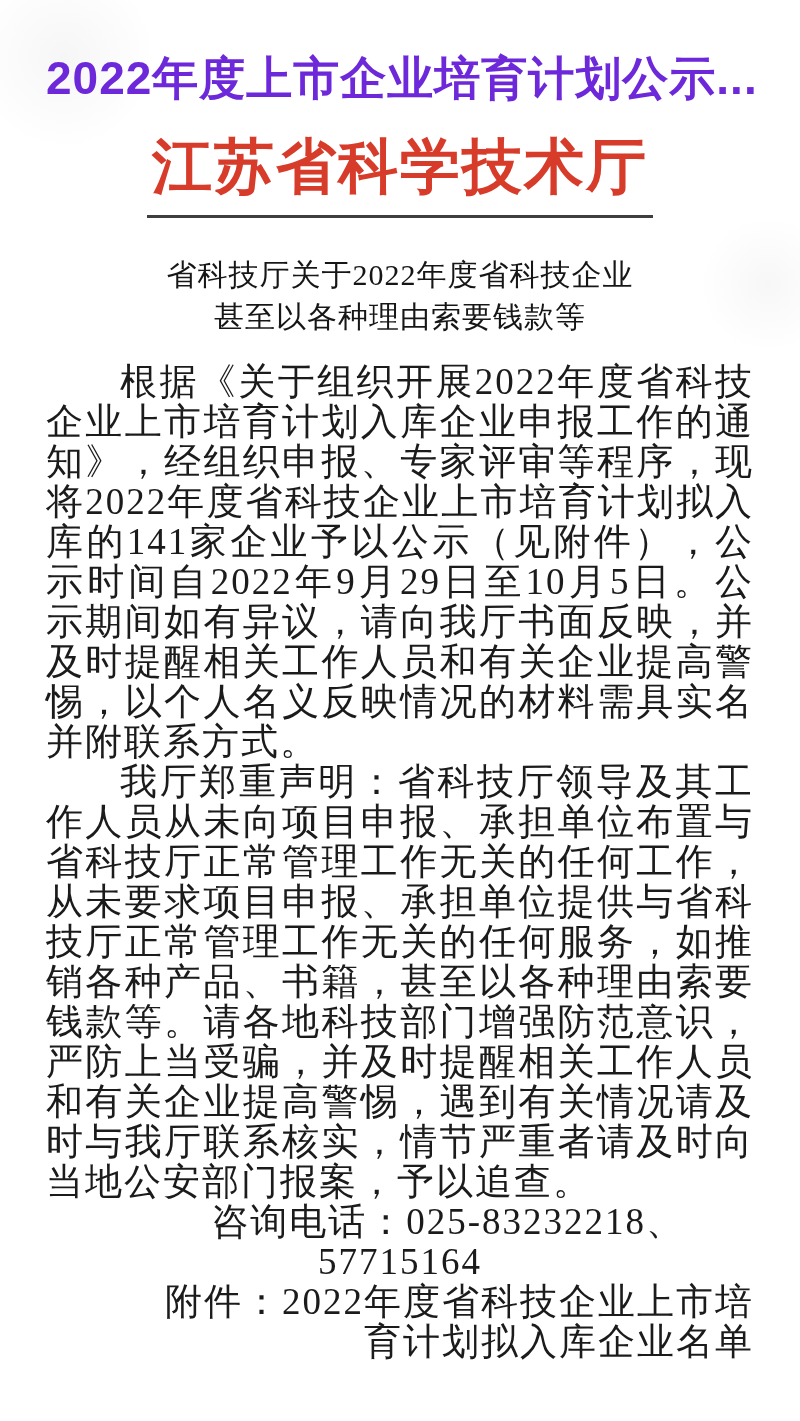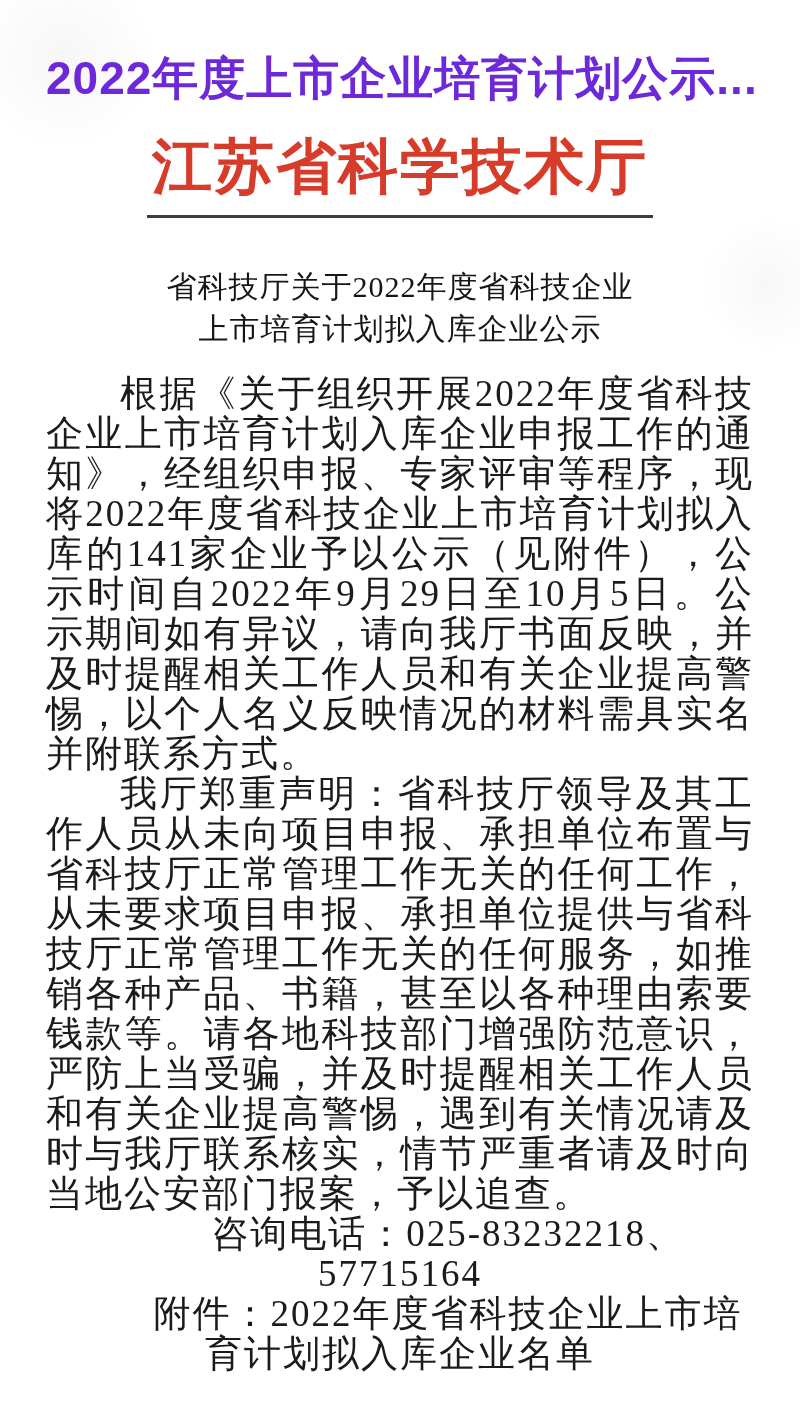--- a/index.html
+++ b/index.html
@@ -41,21 +41,21 @@
     white-space: nowrap;
   }
   .title-divider {
     display: block;
     width: 506px;
     margin: 14px auto 0 auto;
     border: 0;
     border-top: 3px solid #3e3e3e;
   }
   .doc-title {
-    margin-top: 48px;
+    margin-top: 36px;
     text-align: center;
     font-size: 30px;
     line-height: 42px;
     letter-spacing: 1px;
     font-weight: 500;
     color: #161616;
   }
   .doc-title div {
     white-space: nowrap;
   }
@@ -73,37 +73,37 @@
   .para {
     text-indent: 2em;
   }
   .phone-line {
     text-indent: 2.6em;
     text-align: center;
   }
   .attachment {
     margin-top: 36px;
     text-indent: 2.6em;
-    text-align: center;
+    text-align: right;
   }
 </style>
 </head>
 <body>
 
 <div class="page">
 
   <h1 class="list-title">2022年度上市企业培育计划公示...</h1>
 
   <h2 class="agency-title">江苏省科学技术厅</h2>
 
   <hr class="title-divider">
 
   <div class="doc-title">
     <div>省科技厅关于2022年度省科技企业</div>
-    <div>上市培育计划拟入库企业公示</div>
+    <div>甚至以各种理由索要钱款等</div>
   </div>
 
   <div class="body-text">
     <p class="para">根据《关于组织开展2022年度省科技企业上市培育计划入库企业申报工作的通知》，经组织申报、专家评审等程序，现将2022年度省科技企业上市培育计划拟入库的141家企业予以公示（见附件），公示时间自2022年9月29日至10月5日。公示期间如有异议，请向我厅书面反映，并及时提醒相关工作人员和有关企业提高警惕，以个人名义反映情况的材料需具实名并附联系方式。</p>
     <p class="para">我厅郑重声明：省科技厅领导及其工作人员从未向项目申报、承担单位布置与省科技厅正常管理工作无关的任何工作，从未要求项目申报、承担单位提供与省科技厅正常管理工作无关的任何服务，如推销各种产品、书籍，甚至以各种理由索要钱款等。请各地科技部门增强防范意识，严防上当受骗，并及时提醒相关工作人员和有关企业提高警惕，遇到有关情况请及时与我厅联系核实，情节严重者请及时向当地公安部门报案，予以追查。</p>
     <p class="phone-line">咨询电话：025-83232218、57715164</p>
     <p class="attachment">附件：2022年度省科技企业上市培育计划拟入库企业名单</p>
   </div>
 
 </div>

